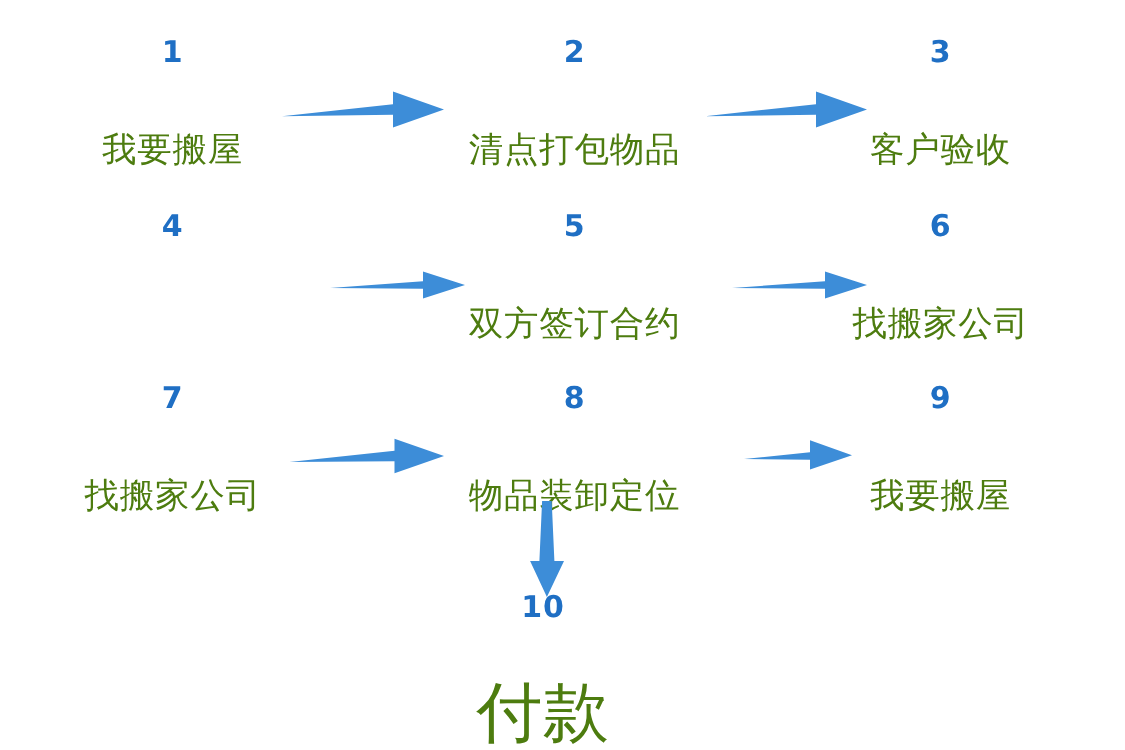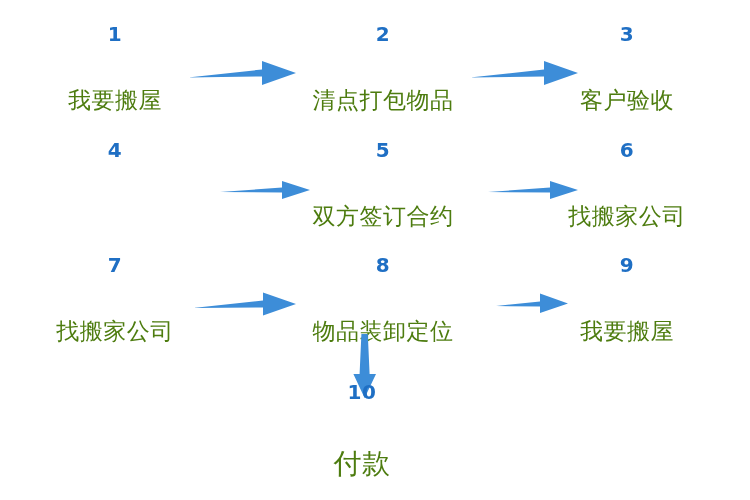--- a/index.html
+++ b/index.html
@@ -42,21 +42,21 @@
     display: block;
     font-family: "DejaVu Sans", "Liberation Sans", sans-serif;
     font-weight: normal;
     font-size: 23px;
     line-height: 32px;
     letter-spacing: 0.5px;
     color: #4d7c0f;
     margin-top: 38px;
   }
   .step.big .step-label {
-    font-size: 28px;
+    font-size: 44px;
     line-height: 44px;
   }
 
   
   .arrow {
     position: absolute;
     overflow: visible;
   }
   .arrow svg { display: block; overflow: visible; }
 </style>
@@ -144,18 +144,18 @@
       <path d="M0 15 L44 10.5 L44 2.5 L72 12.5 L44 22 L44 15.5 Z" fill="#3d8dd8"></path>
     </svg>
   </div>
 
   <div class="arrow" style="left:348px; top:334px;">
     <svg width="36" height="66" viewBox="0 0 36 66" aria-hidden="true">
       <path d="M13.4 0 L19.8 0 L21.6 40 L28 40 L16.6 64 L5.4 40 L11.6 40 Z" fill="#3d8dd8"></path>
     </svg>
   </div>
 
-  <div class="step big" style="left:362px; top:380px;text-align:center;">
+  <div class="step big" style="left:362px; top:392px;text-align:center;">
     <span class="step-number">10</span>
     <span class="step-label">付款</span>
   </div>
 
 </div>
 
 </body></html>

